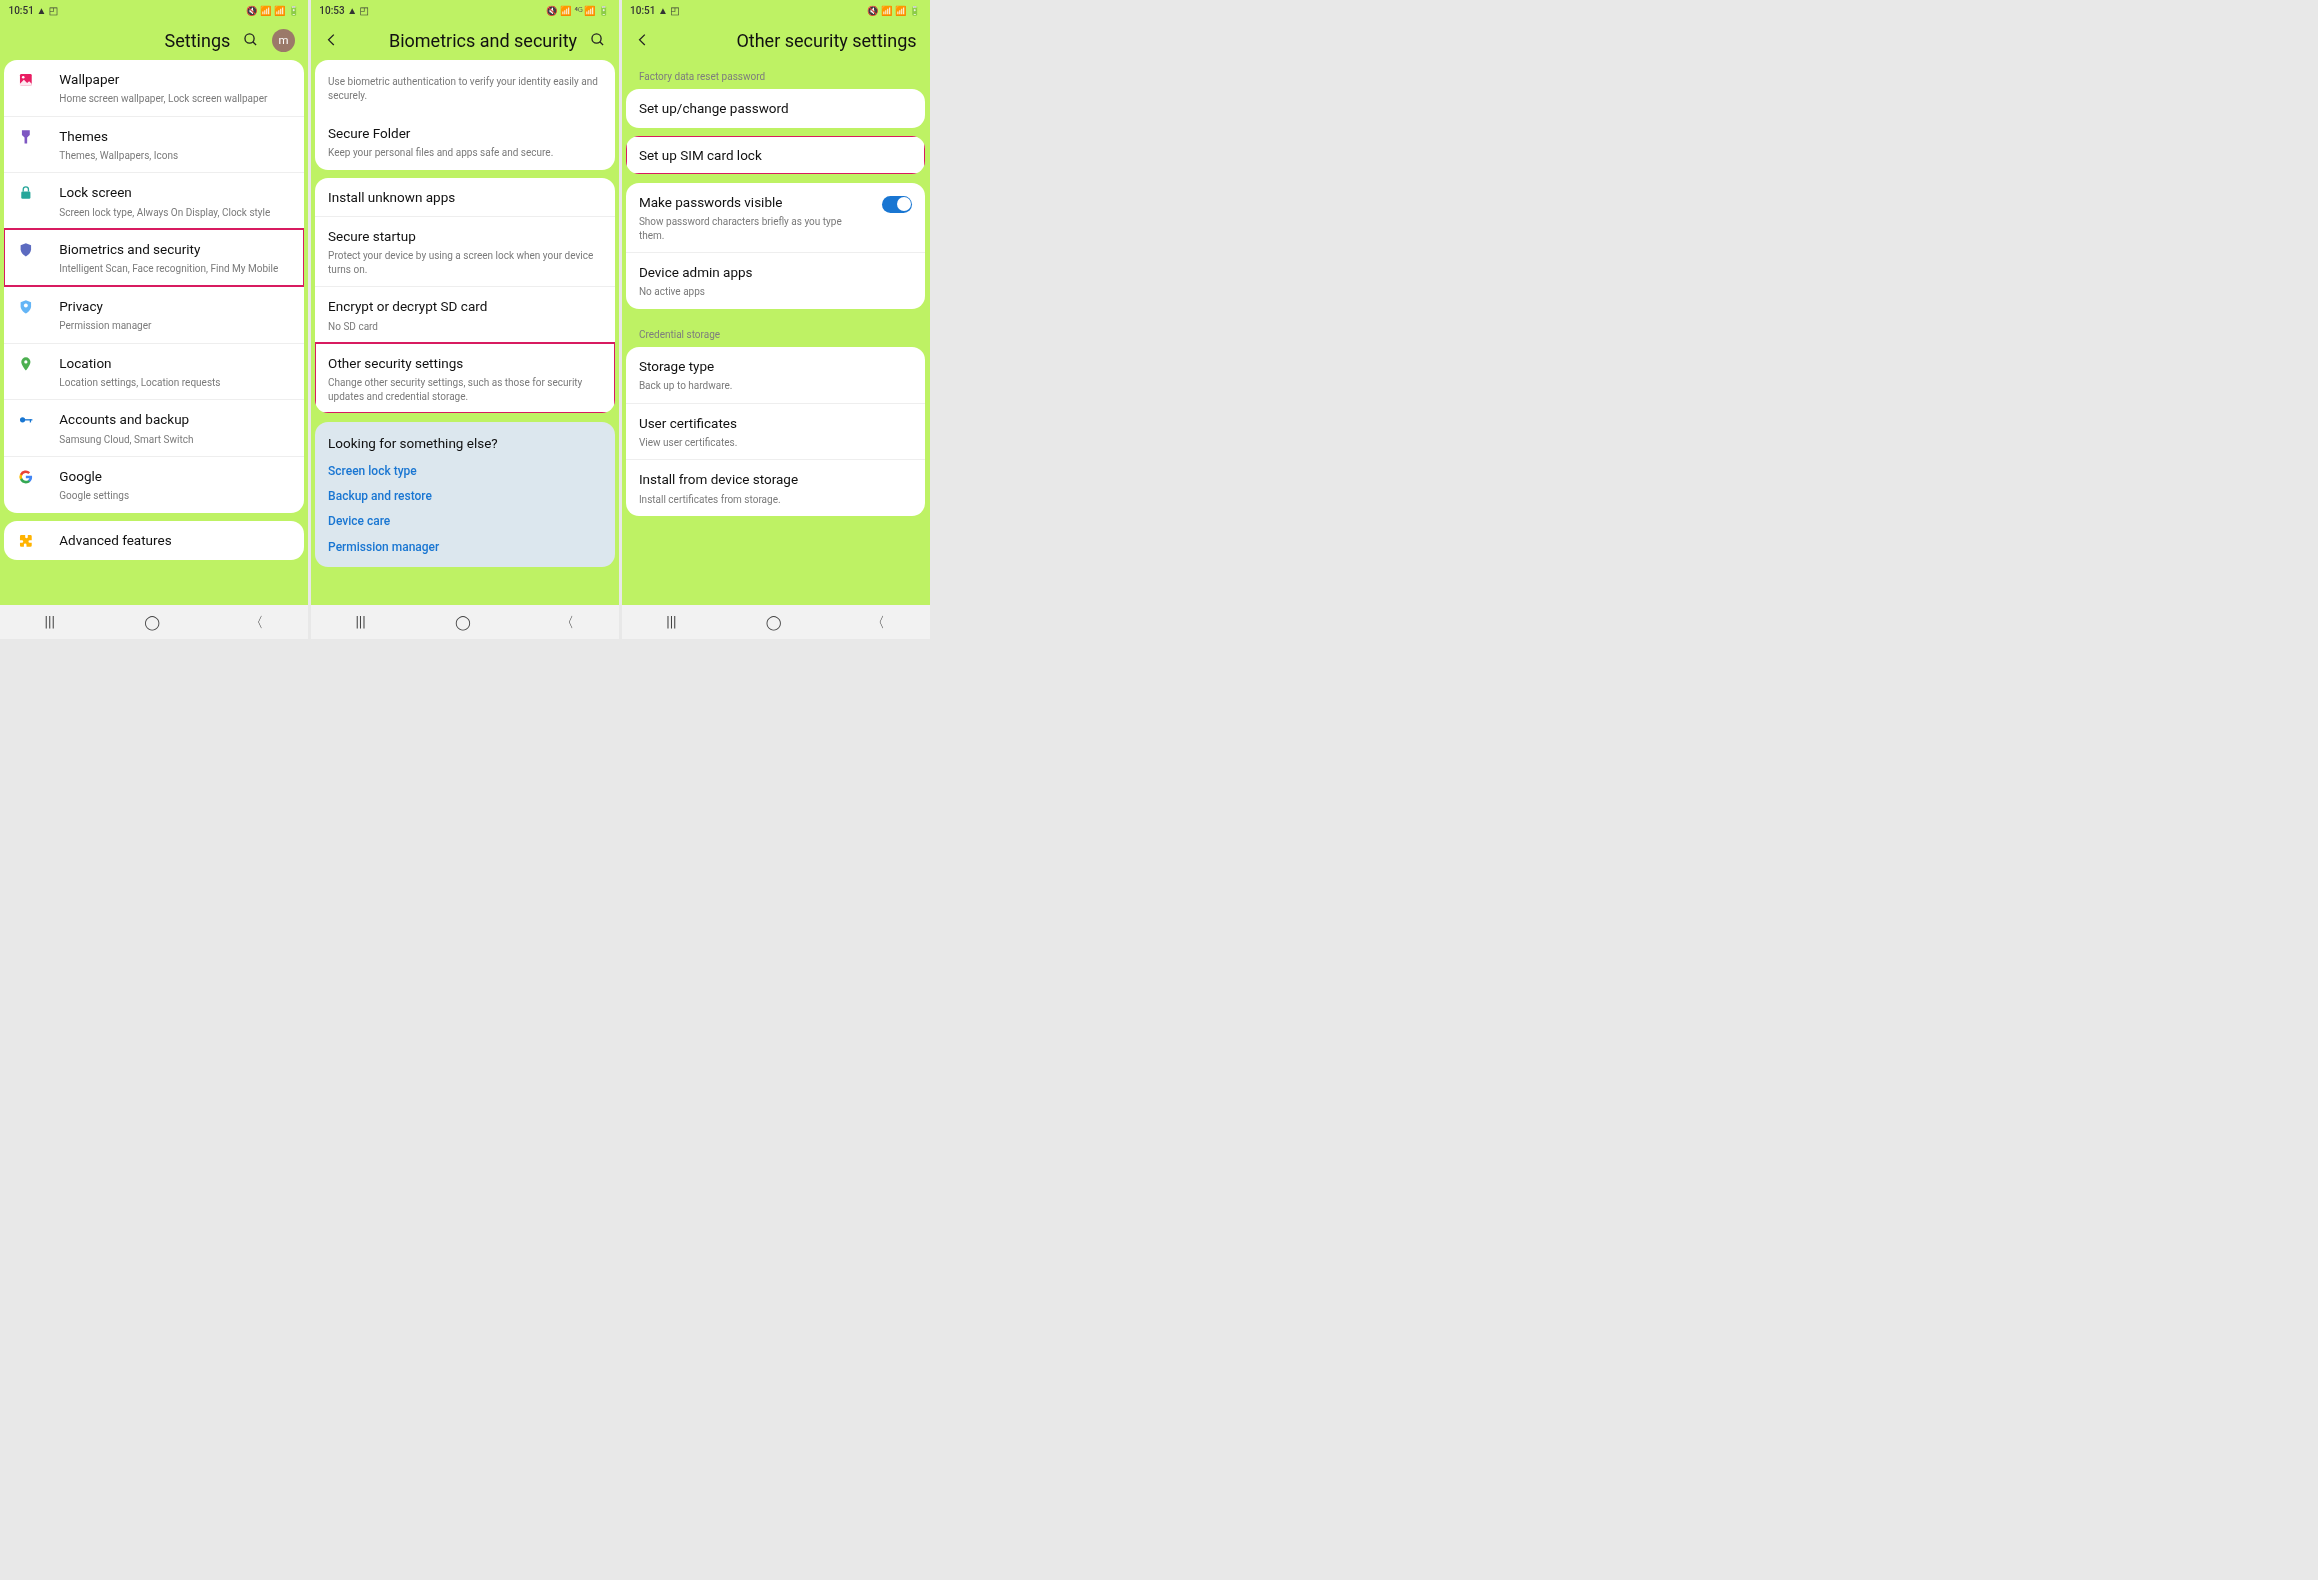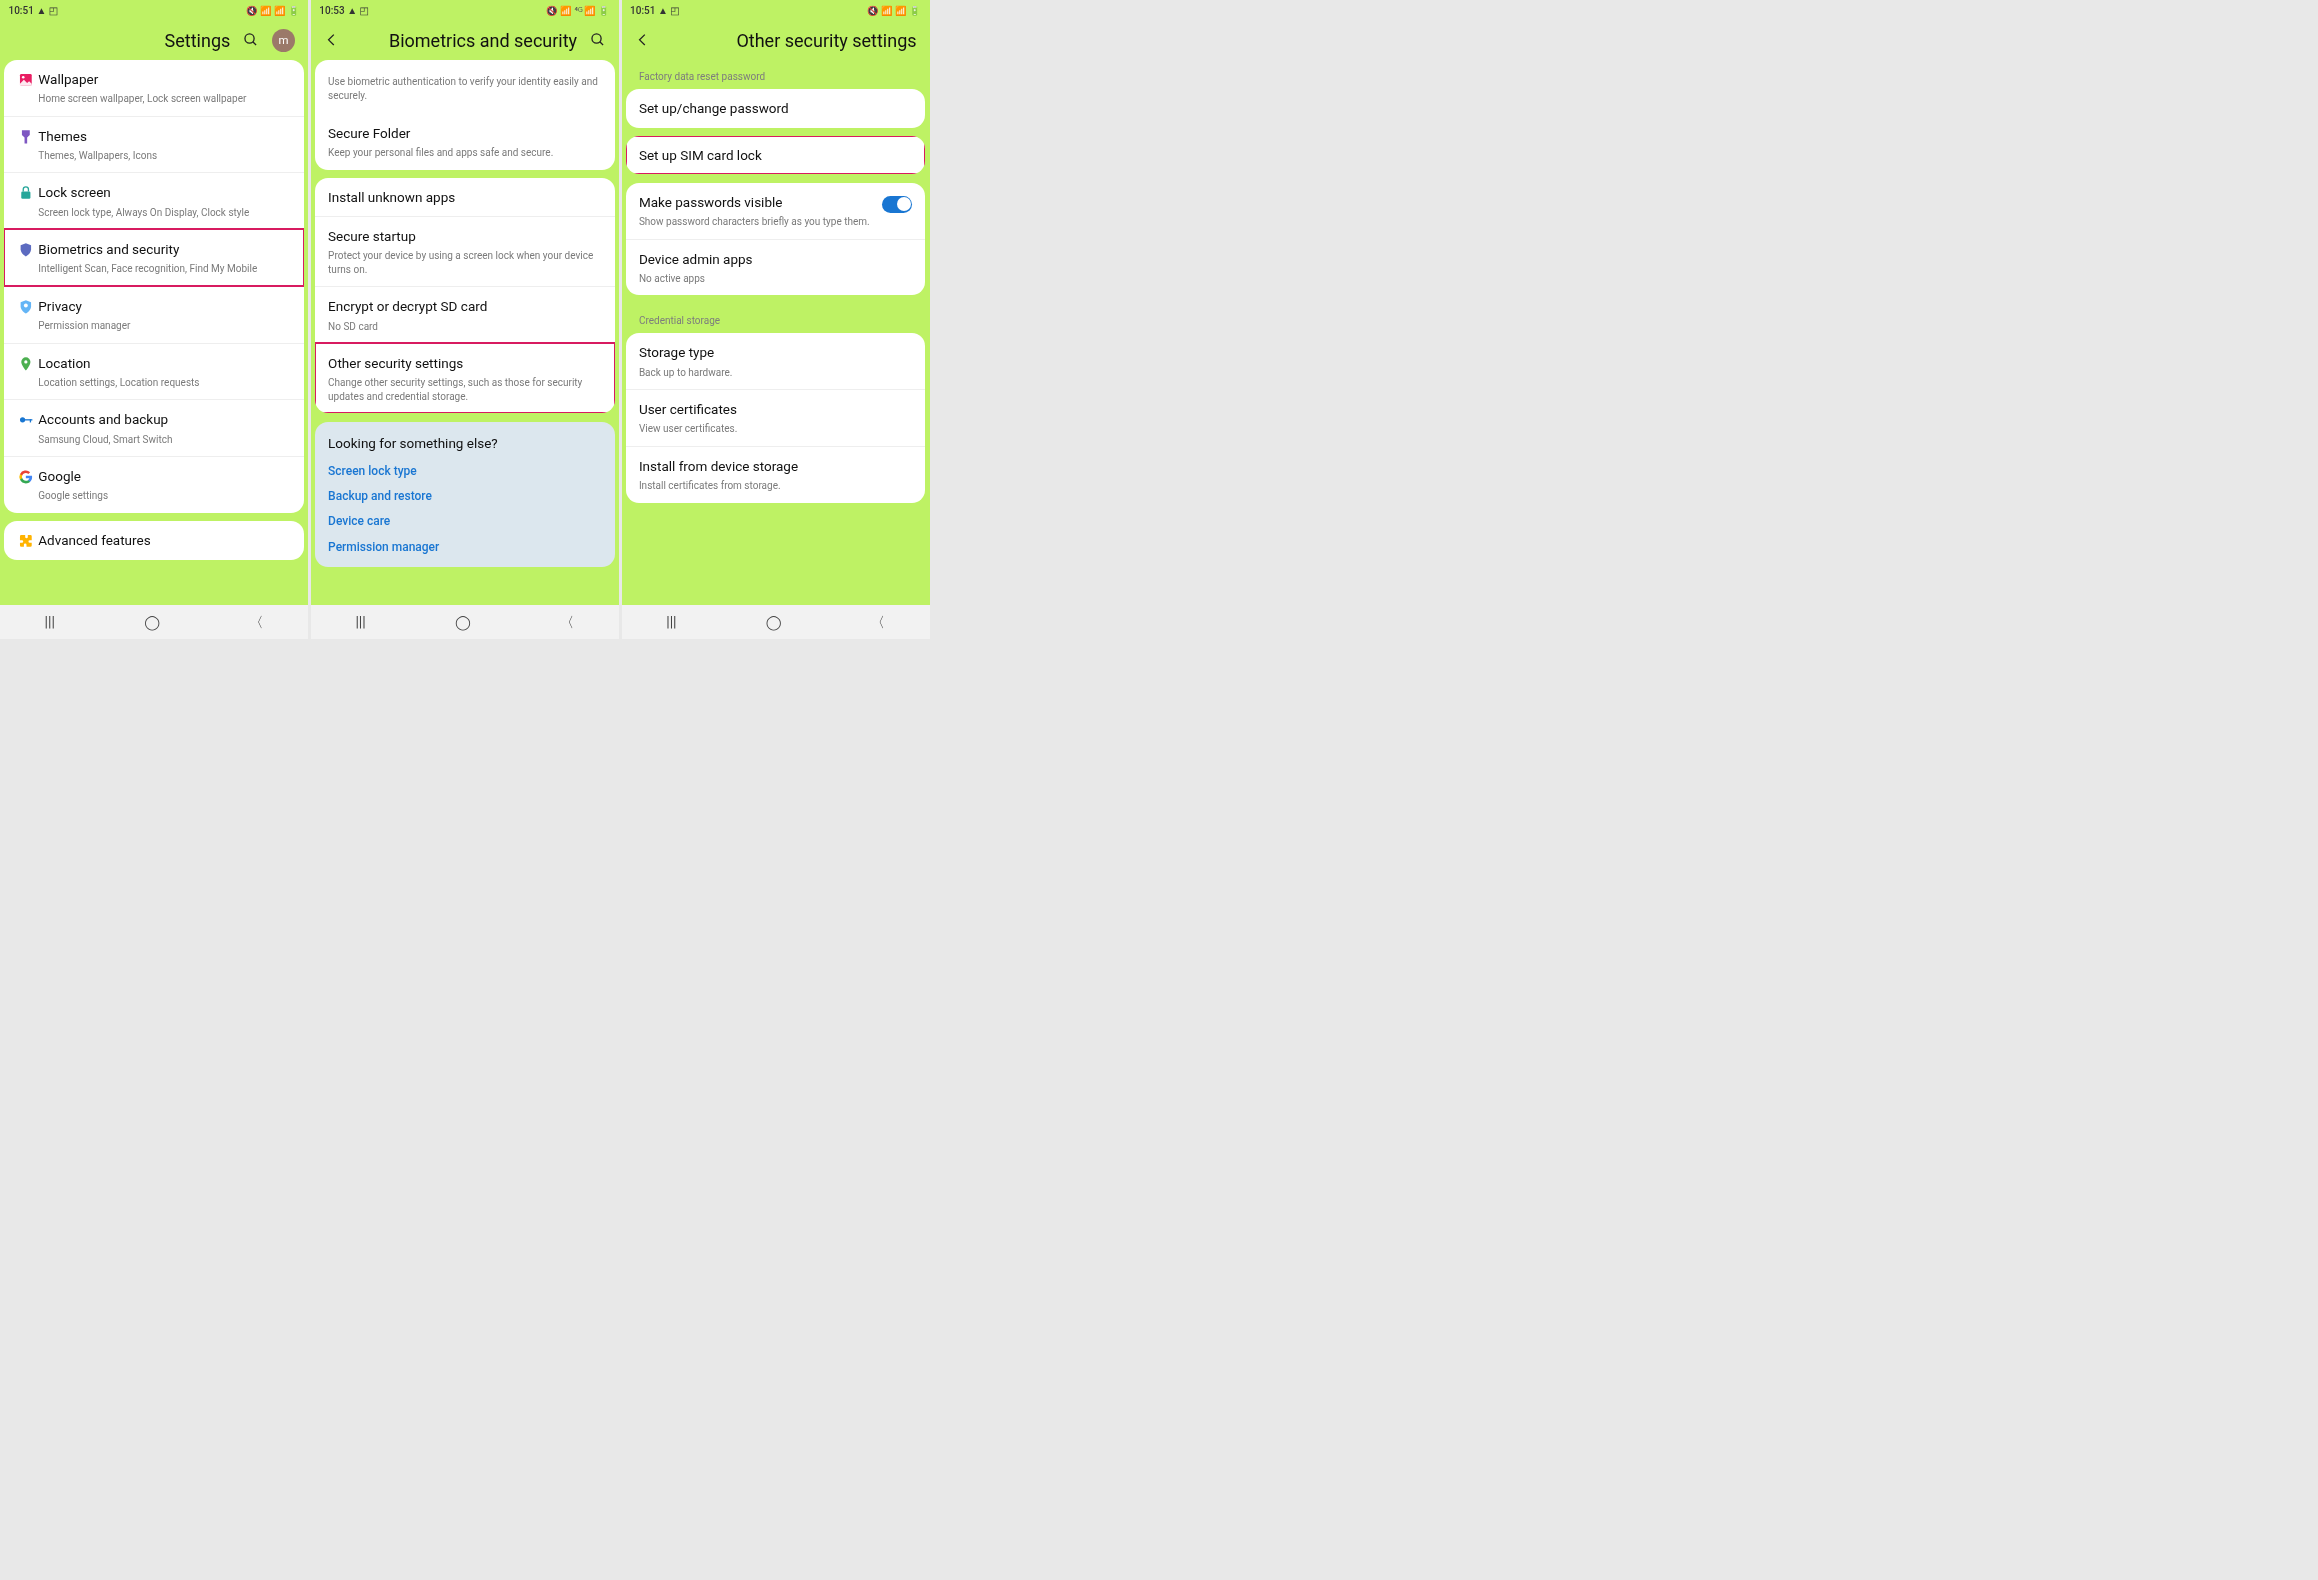--- a/index.html
+++ b/index.html
@@ -62,21 +62,21 @@
   .content::-webkit-scrollbar{display:none;}
   .card {
     background:#fff;
     border-radius:13px;
     margin-bottom:8.5px;
     overflow:hidden;
   }
   .row {
     display:flex;
     padding: 10px 13px;
-    gap:4px;
+    gap:25px;
     align-items:flex-start;
     border-top:0.7px solid #eee;
   }
   .row:first-child { border-top:none; }
   .row-icon {
     width:17px;height:17px;
     flex-shrink:0;
     margin-top:1.4px;
     display:flex;align-items:center;justify-content:center;
   }

